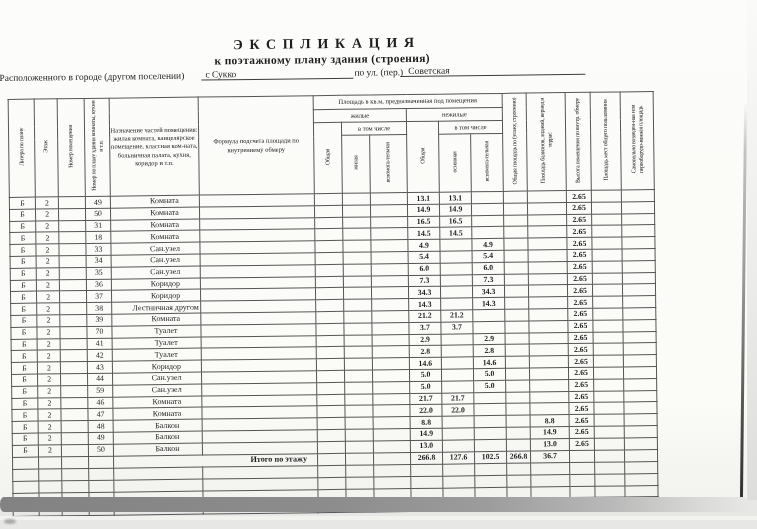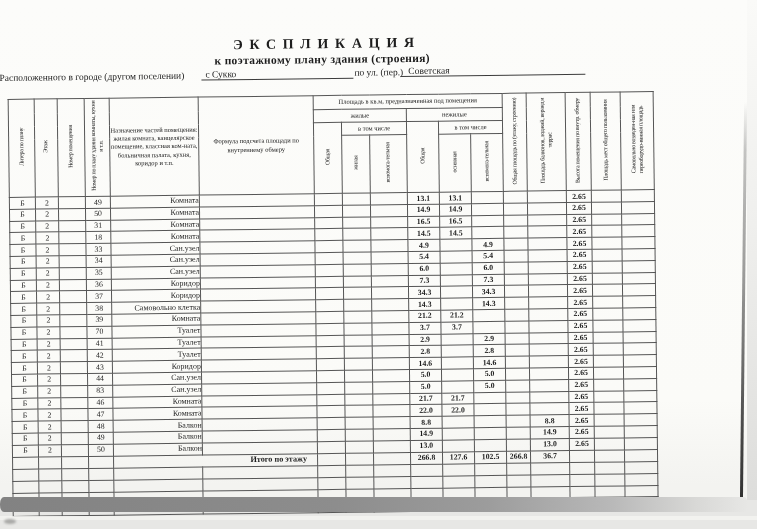--- a/index.html
+++ b/index.html
@@ -75,21 +75,21 @@
     font-size:6px;line-height:1.25;letter-spacing:-0.3px;max-height:94px;
   }
   .vt.v2{max-height:70px;}
   .vt.v3{max-height:55px;}
   .th-purpose{font-size:6.8px;line-height:1.3;padding:1px 2px;}
   .th-formula{vertical-align:top;padding-top:5px;font-size:7px;line-height:1.35;}
   .th-group{font-size:7px;}
   .th-sub{font-size:7px;}
   .th-incl{font-size:6.3px;}
   .expl tbody td{height:10.8px;font-size:8px;line-height:1;}
-  .expl td.name{text-align:right;padding-left:19px;font-size:8px;white-space:nowrap;}
+  .expl td.name{text-align:center;padding-left:19px;font-size:8px;white-space:nowrap;}
   .expl td.num{font-weight:700;font-size:7.8px;}
   .expl td.c{font-size:7.8px;}
   .expl tr.totals-row{height:12.5px;}
   .expl td.totals-label{
     text-align:right;padding-right:10px;font-weight:700;font-size:8.2px;white-space:nowrap;
   }
   .expl tbody.empty-body tr{height:11px;}
 </style>
 </head>
 <body>
@@ -328,21 +328,21 @@
     <td class="num"></td>
     <td class="num">2.65</td>
     <td></td>
     <td></td>
   </tr>
         <tr>
     <td class="c">Б</td>
     <td class="c">2</td>
     <td class="c"></td>
     <td class="c">38</td>
-    <td class="name">Самовольно клетка</td>
+    <td class="name">Лестничная другом</td>
     <td></td>
     <td></td>
     <td></td>
     <td></td>
     <td class="num">14.3</td>
     <td class="num"></td>
     <td class="num">14.3</td>
     <td></td>
     <td class="num"></td>
     <td class="num">2.65</td>
@@ -460,21 +460,21 @@
     <td></td>
     <td class="num"></td>
     <td class="num">2.65</td>
     <td></td>
     <td></td>
   </tr>
         <tr>
     <td class="c">Б</td>
     <td class="c">2</td>
     <td class="c"></td>
-    <td class="c">83</td>
+    <td class="c">59</td>
     <td class="name">Сан.узел</td>
     <td></td>
     <td></td>
     <td></td>
     <td></td>
     <td class="num">5.0</td>
     <td class="num"></td>
     <td class="num">5.0</td>
     <td></td>
     <td class="num"></td>

